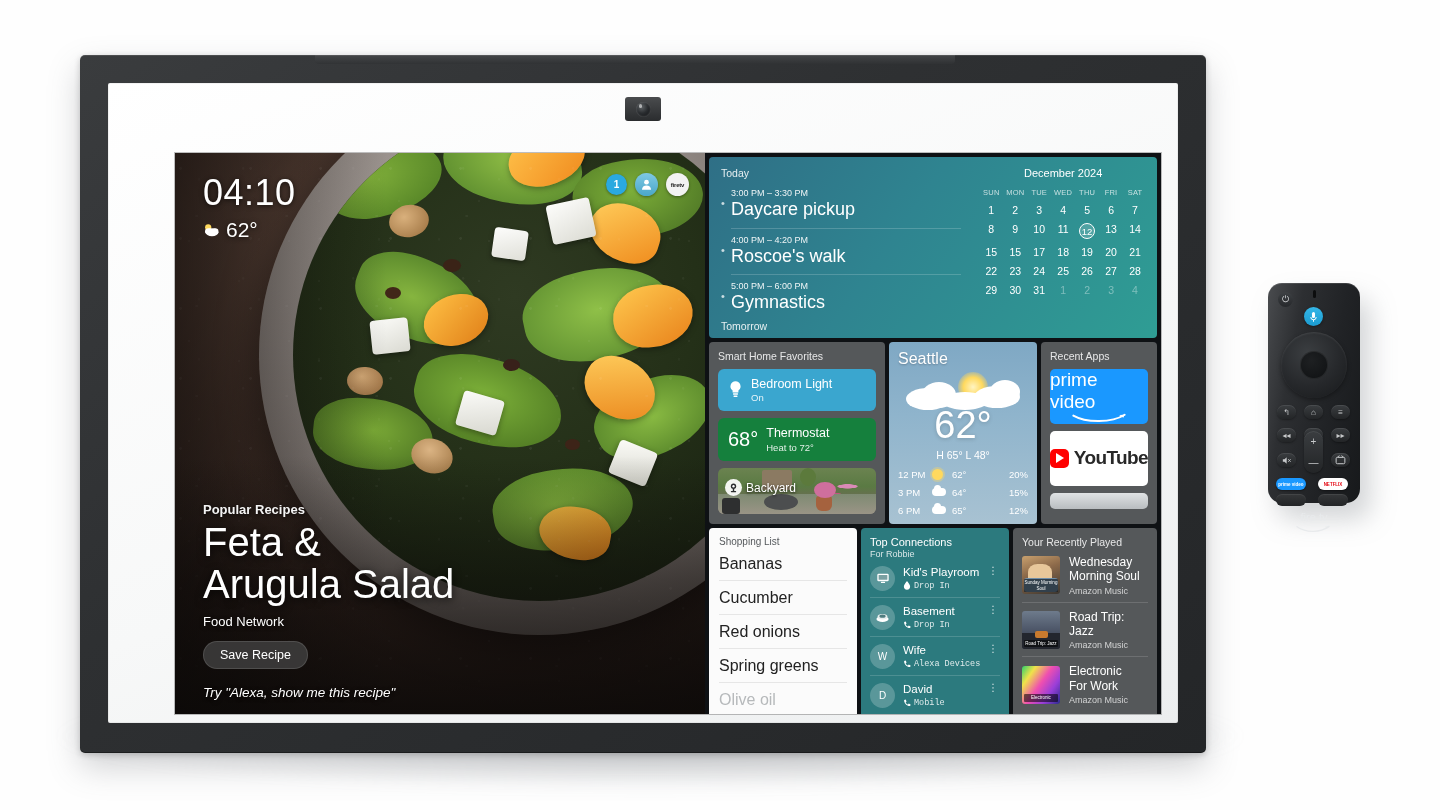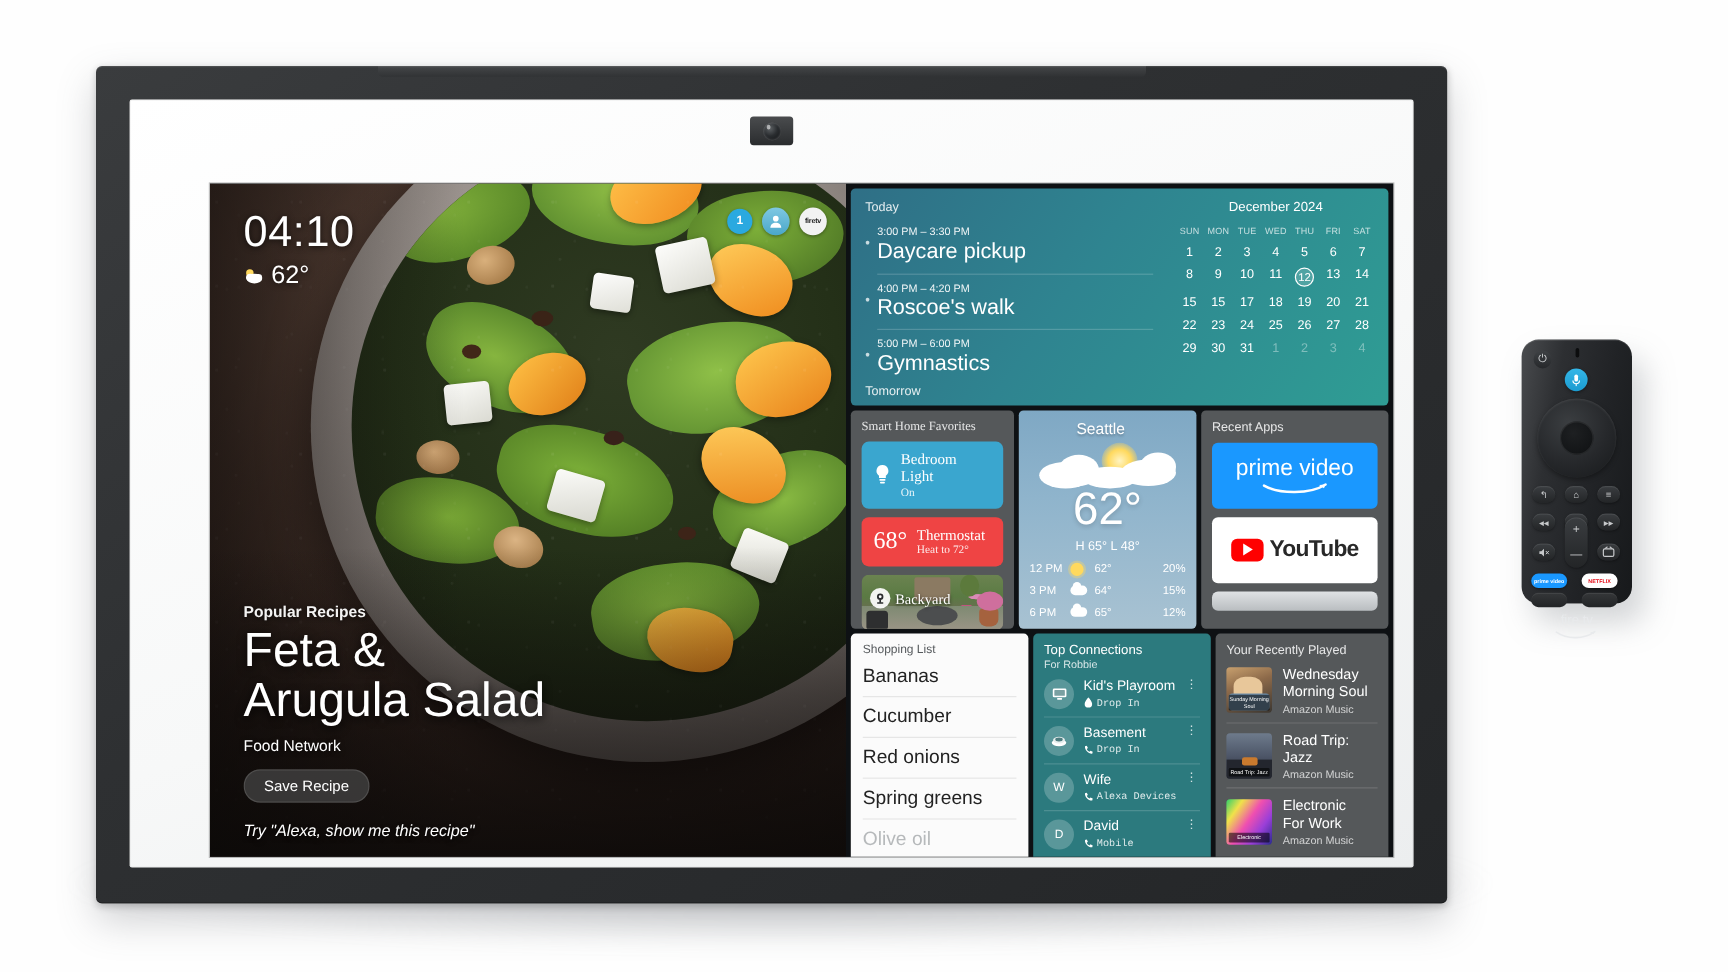--- a/index.html
+++ b/index.html
@@ -177,24 +177,24 @@
   .cal-dow{ text-align:center; font-size:7.5px; color:rgba(255,255,255,.72); letter-spacing:.2px;}
   .cal-d{ text-align:center; font-size:10.5px; color:#fff; position:relative; }
   .cal-d.dim{ color:rgba(255,255,255,.38); }
   .cal-d.today span{
     display:inline-flex; align-items:center; justify-content:center;
     width:16px;height:16px;border-radius:50%;
     border:1.4px solid #fff; background:rgba(255,255,255,.16); font-size:9.5px;
   }
 
   
-  .sh-card{ width:136px; background:#55585a; padding:8px 9px;font-family:Liberation Serif, serif; }
+  .sh-card{ width:176px; background:#55585a; padding:8px 9px; }
   .sh-tile{ border-radius:6px; padding:8px 10px; margin-top:7px; display:flex; align-items:center; gap:8px;}
   .sh-light{ background:#3aa6cf; }
-  .sh-thermo{ background:#ef4444; }
+  .sh-thermo{ background:#15803d; }
   .sh-name{ font-size:12.5px; color:#fff; line-height:1.15;}
   .sh-sub{ font-size:9.5px; color:rgba(255,255,255,.88); margin-top:1px;}
   .thermo-val{ font-size:20px; color:#fff; font-weight:400; }
   .sh-cam{
     margin-top:7px; height:46px; border-radius:6px; position:relative; overflow:hidden;
     background:
       radial-gradient(ellipse at 82% 40%, #d98ab6 0 5%, transparent 6%),
       radial-gradient(ellipse at 74% 58%, #c0557f 0 4%, transparent 5%),
       linear-gradient(180deg,#6b8350 0%, #5a7a43 40%, #6e6a56 70%, #8d8a7c 100%);
   }
@@ -204,21 +204,21 @@
     position:absolute; left:7px; top:11px; width:17px;height:17px;border-radius:50%;
     background:rgba(255,255,255,.92); display:flex;align-items:center;justify-content:center;
   }
 
   
   .wx-card{
     width:148px; padding:8px 9px;
     background:linear-gradient(180deg,#7fa8c4 0%, #8fb4cc 40%, #a8c2d2 100%);
     display:flex; flex-direction:column;
   }
-  .wx-city{ font-size:13px; color:#fff; text-shadow:0 1px 2px rgba(0,0,0,.25);margin-left:39px;}
+  .wx-city{ font-size:16px; color:#fff; text-shadow:0 1px 2px rgba(0,0,0,.25);}
   .wx-art{ position:relative; height:46px; margin-top:2px;}
   .sun{
     position:absolute; left:60px; top:2px; width:30px;height:30px;border-radius:50%;
     background: radial-gradient(circle,#fff4c2 0%, #ffd95e 45%, rgba(255,214,90,.25) 72%, rgba(255,214,90,0) 100%);
   }
   .cloud{ position:absolute; border-radius:50%; background:#fff; }
   .wx-temp{ font-size:38px; color:#fff; font-weight:300; text-align:center; line-height:1; margin-top:-2px; text-shadow:0 1px 4px rgba(0,0,0,.18);}
   .wx-hl{ font-size:10.5px; color:#fff; text-align:center; margin-top:5px;}
   .wx-rows{ margin-top:8px; display:flex; flex-direction:column; gap:7px;}
   .wx-r{ display:grid; grid-template-columns:34px 20px 26px 1fr; align-items:center; font-size:9.5px; color:#fff; }

